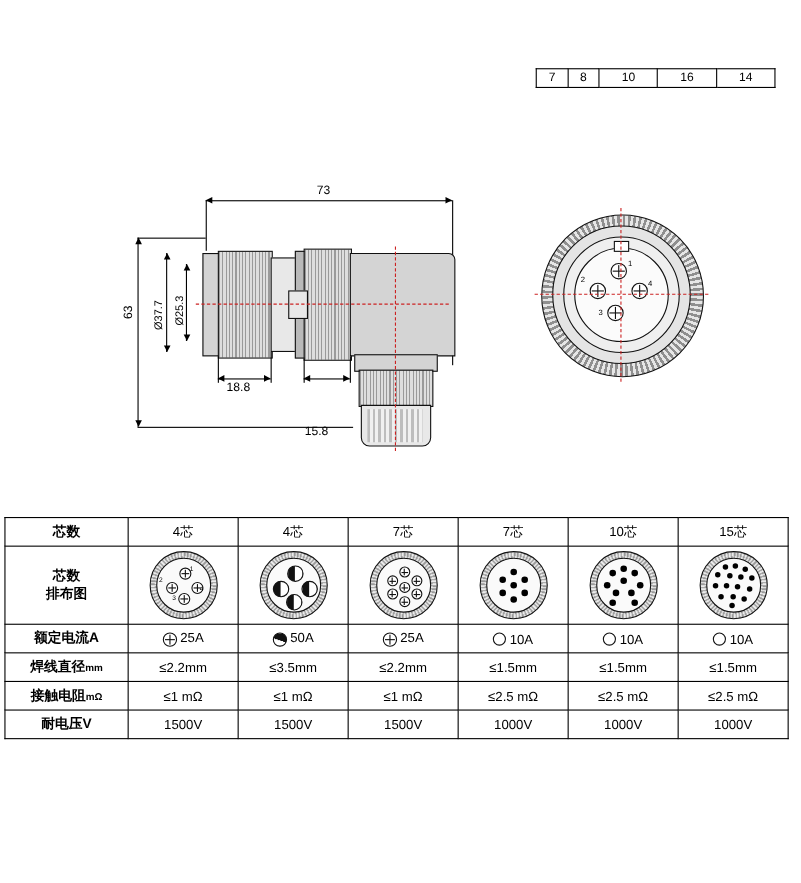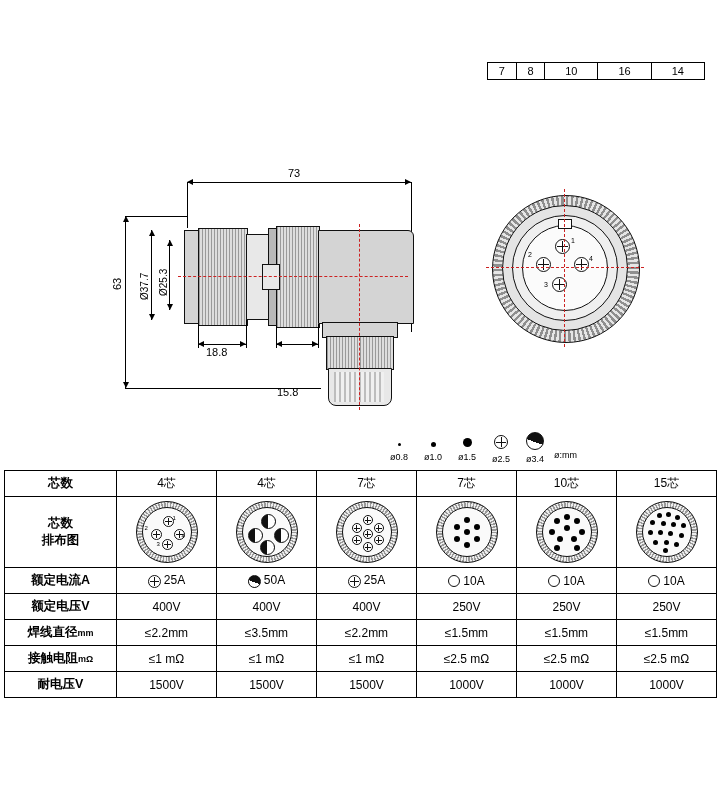--- a/index.html
+++ b/index.html
@@ -229,43 +229,20 @@
     <div class="abs tiny" style="left:36px; top:56px; font-size:7px;">2</div>
     <div class="abs tiny" style="left:52px; top:86px; font-size:7px;">3</div>
     <div class="abs tiny" style="left:97px; top:60px; font-size:7px;">4</div>
 
     <div class="abs" style="left:66px; top:24px; width:12px; height:8px; background:#fff; border:1px solid #111;"></div>
 
     <div class="abs cl-h" style="left:-6px; top:72px; width:158px;"></div>
     <div class="abs cl-v" style="left:72px; top:-6px; height:158px;"></div>
   </div>
 
-  <div class="abs" id="legend">
-    <div class="leg-item" style="left:0px; top:6px; width:34px;">
-      <div class="dotc" style="width:3px; height:3px; margin-top:7px;"></div>
-      <div style="margin-top:6px;">ø0.8</div>
-    </div>
-    <div class="leg-item" style="left:34px; top:6px; width:34px;">
-      <div class="dotc" style="width:5px; height:5px; margin-top:6px;"></div>
-      <div style="margin-top:5px;">ø1.0</div>
-    </div>
-    <div class="leg-item" style="left:68px; top:2px; width:34px;">
-      <div class="dotc" style="width:9px; height:9px; margin-top:6px;"></div>
-      <div style="margin-top:5px;">ø1.5</div>
-    </div>
-    <div class="leg-item" style="left:102px; top:0px; width:34px;">
-      <div class="sym-cross" style="width:12px; height:12px; margin:5px auto 0;"></div>
-      <div style="margin-top:5px;">ø2.5</div>
-    </div>
-    <div class="leg-item" style="left:136px; top:-2px; width:34px;">
-      <div class="sym-half" style="width:16px; height:16px; margin:4px auto 0;"></div>
-      <div style="margin-top:4px;">ø3.4</div>
-    </div>
-    <div class="leg-item" style="left:172px; top:20px; width:40px; text-align:left;">ø:mm</div>
-  </div>
 
   <div class="abs" id="main-table">
     <table class="spec">
       <colgroup>
         <col style="width:112px;">
         <col style="width:100px;">
         <col style="width:100px;">
         <col style="width:100px;">
         <col style="width:100px;">
         <col style="width:100px;">
@@ -398,29 +375,20 @@
           <span class="sym-inline sym-o"></span><span>10A</span>
         </td>
         <td>
           <span class="sym-inline sym-o"></span><span>10A</span>
         </td>
         <td>
           <span class="sym-inline sym-o"></span><span>10A</span>
         </td>
       </tr>
 
-      <tr>
-        <td class="rowhdr">额定电压V</td>
-        <td>400V</td>
-        <td>400V</td>
-        <td>400V</td>
-        <td>250V</td>
-        <td>250V</td>
-        <td>250V</td>
-      </tr>
 
       <tr>
         <td class="rowhdr"><span>焊线直径</span><span class="unit-sm">mm</span></td>
         <td>≤2.2mm</td>
         <td>≤3.5mm</td>
         <td>≤2.2mm</td>
         <td>≤1.5mm</td>
         <td>≤1.5mm</td>
         <td>≤1.5mm</td>
       </tr>

